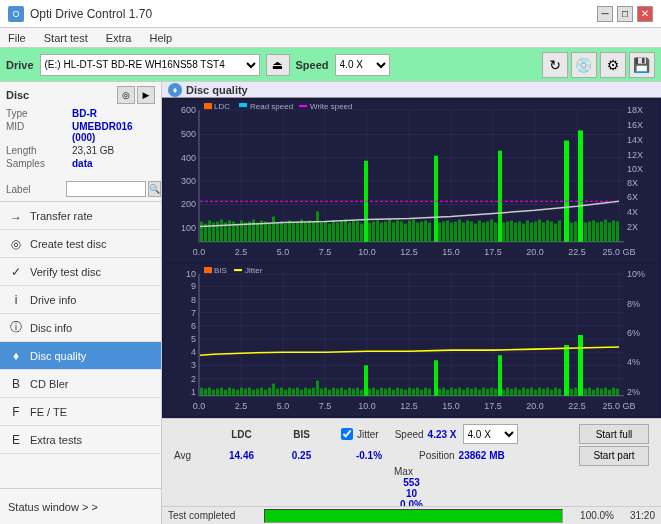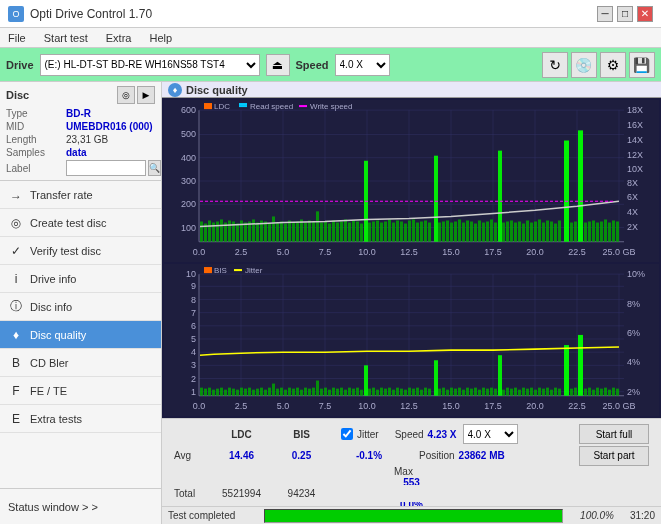--- a/index.html
+++ b/index.html
@@ -33,25 +33,25 @@
 
     
     .sidebar { width: 162px; background: #f5f5f5; border-right: 1px solid #ccc; display: flex; flex-direction: column; }
 
     
     .disc-section { padding: 4px 6px; border-bottom: 1px solid #ccc; }
     .disc-header { display: flex; align-items: center; justify-content: space-between; margin-bottom: 4px; }
     .disc-header-text { font-size: 11px; font-weight: bold; color: #333; }
     .disc-icons { display: flex; gap: 2px; }
     .disc-icon-btn { width: 18px; height: 18px; border: 1px solid #aaa; background: #e0e0e0; cursor: pointer; display: flex; align-items: center; justify-content: center; font-size: 9px; }
-    .disc-info-row { display: flex; font-size: 10px; margin-bottom: 2px; }
+    .disc-info-row { display: flex; font-size: 10px; margin-bottom: 2px; gap: 6px; }
     .disc-info-label { color: #666; width: 60px; flex-shrink: 0; }
     .disc-info-value { color: #0000cc; font-weight: bold; }
     .disc-info-value.black { color: #333; font-weight: normal; }
-    .disc-label-row { display: flex; align-items: center; font-size: 10px; margin-top: 2px; }
+    .disc-label-row { display: flex; align-items: center; font-size: 10px; margin-top: 12px; }
     .disc-label-input { width: 80px; height: 16px; border: 1px solid #aaa; font-size: 10px; }
     .disc-label-btn { width: 18px; height: 16px; border: 1px solid #aaa; background: #e0e0e0; cursor: pointer; font-size: 9px; display: flex; align-items: center; justify-content: center; margin-left: 2px; }
 
     
     .nav-items { flex: 1; }
     .nav-item { display: flex; align-items: center; height: 28px; padding: 0 8px; cursor: pointer; border-bottom: 1px solid #e0e0e0; font-size: 11px; color: #333; }
     .nav-item.active { background: #4a90d9; color: white; }
     .nav-item-icon { width: 16px; height: 16px; margin-right: 6px; display: flex; align-items: center; justify-content: center; font-size: 12px; flex-shrink: 0; }
 
     
@@ -75,21 +75,21 @@
     
     .stats-bar { background: #e8e8e8; height: 90px; border-top: 1px solid #ccc; padding: 4px 8px; display: flex; flex-direction: column; gap: 2px; }
 
     .start-btns { display: flex; flex-direction: column; gap: 3px; margin-left: auto; }
     .start-btn { width: 70px; height: 20px; border: 1px solid #aaa; background: #e0e0e0; cursor: pointer; font-size: 10px; display: flex; align-items: center; justify-content: center; }
 
     
     .progress-bar-container { background: #e8e8e8; height: 22px; border-top: 1px solid #ccc; display: flex; align-items: center; padding: 0 6px; gap: 6px; }
     .progress-track { flex: 1; height: 14px; background: #c0c0c0; border: 1px inset #999; }
     .progress-fill { height: 100%; background: #00cc00; }
-    .progress-text { font-size: 10px; color: #333; min-width: 45px; text-align: right; font-style: italic; }
+    .progress-text { font-size: 10px; color: #333; min-width: 45px; text-align: right; }
     .progress-time { font-size: 10px; color: #333; min-width: 35px; text-align: right; }
     .status-text { font-size: 10px; color: #333; min-width: 90px; }
 
     .speed-select-stats { height: 20px; font-size: 10px; border: 1px solid #aaa; background: white; width: 55px; }
   </style>
 </head>
 <body>
 
 <div class="title-bar">
   <div class="title-bar-left">
@@ -599,25 +599,20 @@
         </div>
       </div>
       <div style="display: flex; align-items: center; height: 17px; padding: 0 4px; background: #e8e8e8; gap: 0; flex-direction: column;">
         <div style="width: 35px; font-size: 10px; color: #333;">Max</div>
         <div style="width: 65px; text-align: center; font-size: 10px; color: #0000cc; font-weight: bold;">553</div>
         <div style="width: 55px; text-align: center; font-size: 10px; color: #0000cc; font-weight: bold;">10</div>
         <div style="width: 80px; text-align: center; font-size: 10px; color: #0000cc; font-weight: bold;">0.0%</div>
         <div style="margin-left: 10px; font-size: 10px; color: #333;">Samples</div>
         <div style="margin-left: 4px; font-size: 10px; color: #0000cc; font-weight: bold;">380313</div>
       </div>
-      <div style="display: flex; align-items: center; height: 17px; padding: 0 4px; background: #e8e8e8; gap: 0;">
-        <div style="width: 35px; font-size: 10px; color: #333;">Total</div>
-        <div style="width: 65px; text-align: center; font-size: 10px; color: #333;">5521994</div>
-        <div style="width: 55px; text-align: center; font-size: 10px; color: #333;">94234</div>
-      </div>
     </div>
 
     <div class="progress-bar-container">
       <span class="status-text">Test completed</span>
       <div class="progress-track">
         <div class="progress-fill" style="width: 100%;"></div>
       </div>
       <span class="progress-text">100.0%</span>
       <span class="progress-time">31:20</span>
     </div>

